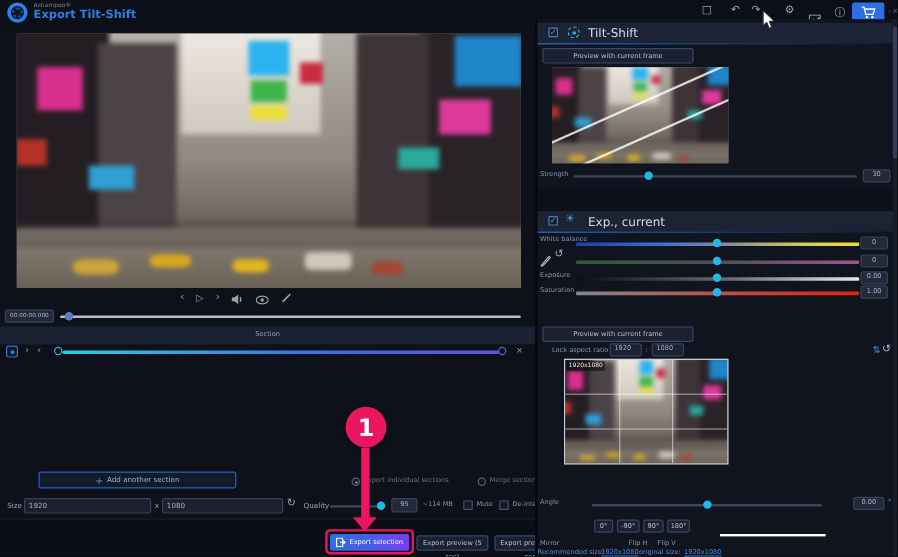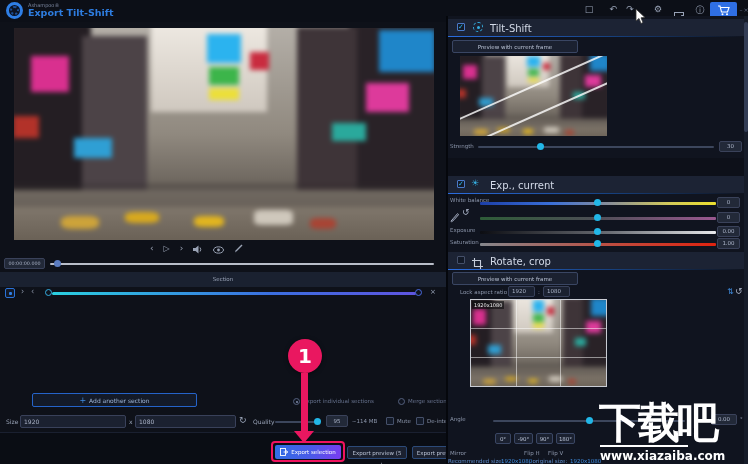--- a/index.html
+++ b/index.html
@@ -323,27 +323,20 @@
   <span class="abs lbl-s" style="left:450px; top:227px">Exposure</span>
   <div class="abs" style="left:480px; top:231px; width:236px; height:2.5px; border-radius:1px; background:linear-gradient(90deg,#0c0d12,#6a6d74 55%,#e8e9ec)"></div>
   <div class="abs handle" style="left:594px; top:228px"></div>
   <div class="abs chip" style="left:717px; top:226px; width:23px; height:11px">0.00</div>
 
   <span class="abs lbl-s" style="left:450px; top:239px">Saturation</span>
   <div class="abs" style="left:480px; top:243px; width:236px; height:2.5px; border-radius:1px; background:linear-gradient(90deg,#85878c,#c2483a 60%,#e0230f)"></div>
   <div class="abs handle" style="left:594px; top:240px"></div>
   <div class="abs chip" style="left:717px; top:238px; width:23px; height:11px">1.00</div>
 
-  <div class="hdr" style="top:252px">
-    <div class="hdr-cb cb off"></div>
-    <span style="position:absolute; left:24px; top:2px"><svg width="11" height="11" viewBox="0 0 11 11">
-          <path d="M2.5 0 V8.5 H11 M0 2.5 H8.5 V11" fill="none" stroke="#c6cdda" stroke-width="1.1"></path>
-        </svg></span>
-    <div class="hdr-title">Rotate, crop</div>
-  </div>
   <div class="abs btn-outline" style="left:452px; top:272px; width:126px; height:13px; line-height:12px">Preview with current frame</div>
   <span class="abs lbl-s" style="left:460px; top:289px">Lock aspect ratio</span>
   <div class="abs input" style="left:508px; top:286px; width:27px; height:11px; line-height:9px; font-size:5.5px">1920</div>
   <span class="abs lbl-s" style="left:538px; top:289px">:</span>
   <div class="abs input" style="left:543px; top:286px; width:27px; height:11px; line-height:9px; font-size:5.5px">1080</div>
   <span class="abs" style="left:727px; top:287px; font-size:8px; color:#3f8cdf">⇅</span>
   <span class="abs" style="left:735px; top:286px; font-size:9px; color:#aab3c7">↺</span>
 
   <div class="cityscene" style="left:470px; top:299px; width:137px; height:88px; border:1px solid #c9ccd4">
       <div class="scblur">
@@ -391,18 +384,16 @@
   <span class="abs lbl-s" style="left:450px; top:450px">Mirror</span>
   <span class="abs lbl-s" style="left:524px; top:450px; color:#8b95aa">Flip H</span>
   <span class="abs lbl-s" style="left:548px; top:450px; color:#8b95aa">Flip V</span>
 
   <span class="abs lbl-s" style="left:448px; top:458px; color:#5f8cc8">Recommended size:</span>
   <span class="abs link" style="left:501px; top:458px">1920x1080</span>
   <span class="abs lbl-s" style="left:529px; top:458px; color:#5f8cc8">, original size:</span>
   <span class="abs link" style="left:570px; top:458px">1920x1080</span>
 
   <div class="abs wm">
-    <div class="wm-text">下载吧</div>
     <div class="wm-line"></div>
-    <div class="wm-url">www.xiazaiba.com</div>
   </div>
 
 </div>
 
 </body></html>

